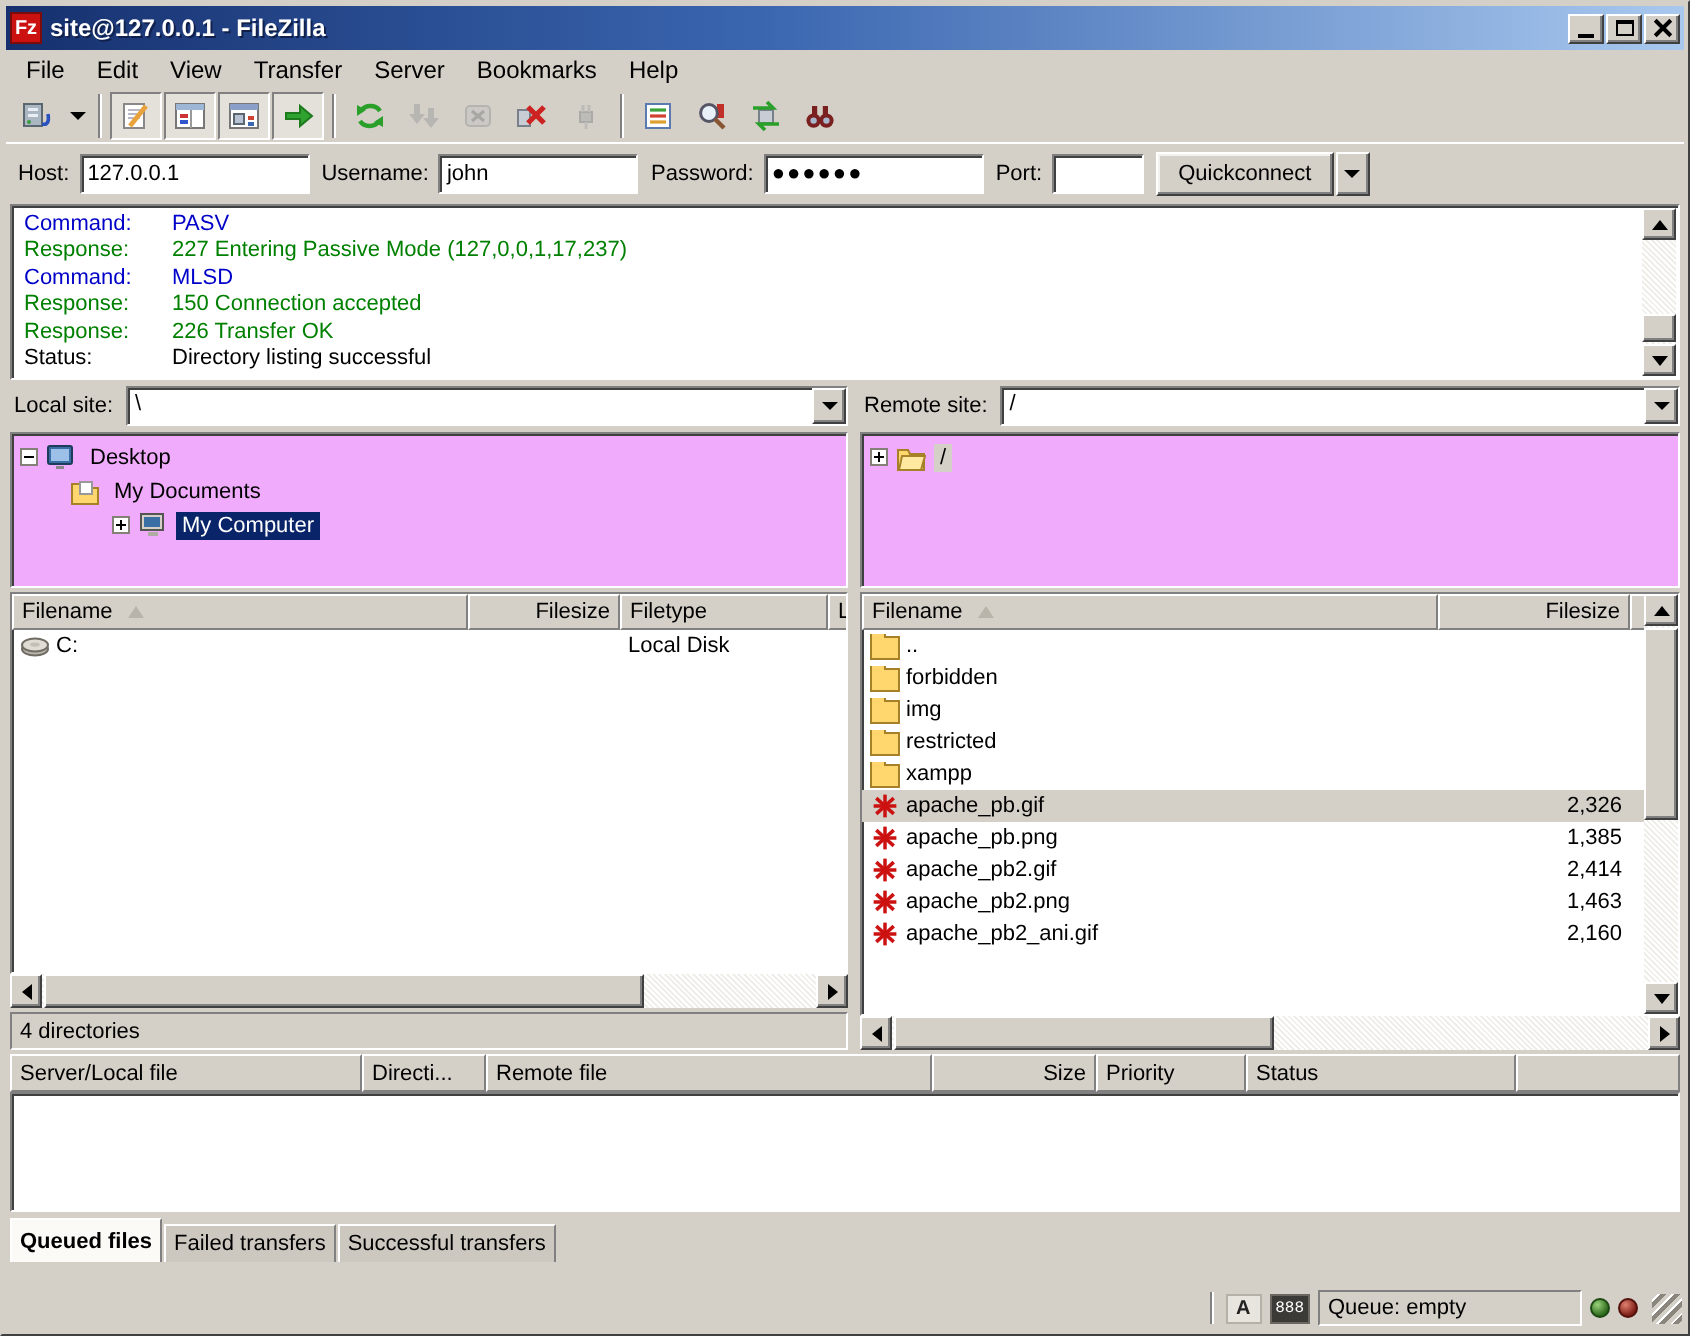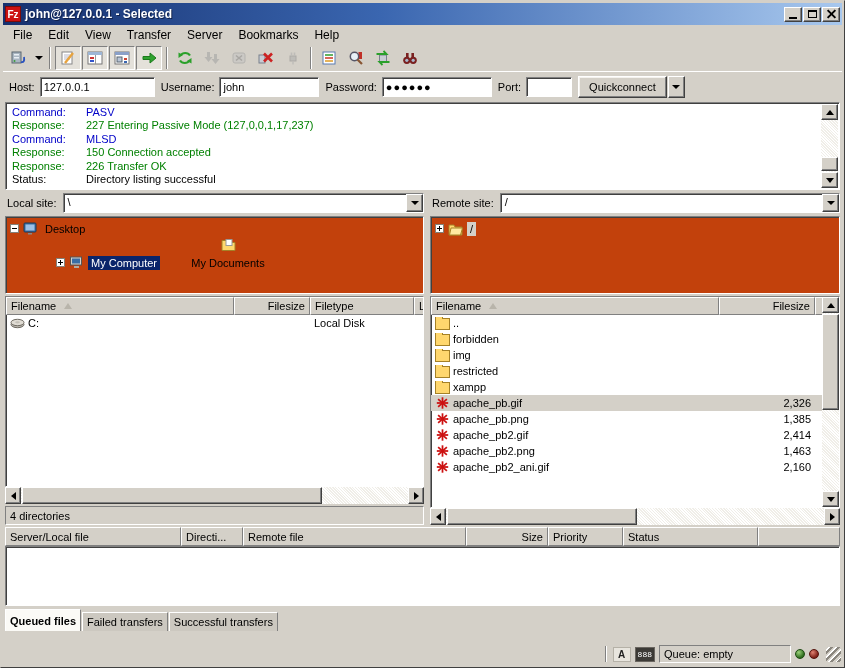--- a/index.html
+++ b/index.html
@@ -94,30 +94,30 @@
   .pane.remote{ flex:1; }
 
   .site-row{ height:22px; flex:0 0 22px; display:flex; align-items:center; font-size:11px; }
   .site-row .slabel{ padding:0 6px 0 2px; white-space:nowrap; }
   .combo{ flex:1; height:20px; display:flex; background:#fff; border:1px solid;
     border-color:#808080 #ffffff #ffffff #808080; box-shadow:inset 1px 1px 0 #404040; }
   .combo .ctext{ flex:1; font-size:11px; padding:2px 0 0 4px; }
   .combo .cbtn{ width:17px; background:#d4d0c8; border:1px solid; border-color:#ffffff #404040 #404040 #ffffff;
     box-shadow:inset -1px -1px 0 #808080; display:flex; align-items:center; justify-content:center; }
 
-  .treebox{ height:78px; flex:0 0 78px; margin-top:2px; background:#c2410c; overflow:hidden;
+  .treebox{ height:78px; flex:0 0 78px; margin-top:2px; background:#f0abfc; overflow:hidden;
     border:1px solid; border-color:#808080 #ffffff #ffffff #808080; box-shadow:inset 1px 1px 0 #404040; padding:3px 2px 2px 4px; }
   .tree-row{ height:17px; display:flex; align-items:center; font-size:11px; gap:4px; }
   .expander{ width:9px; height:9px; flex:0 0 9px; background:#fff; border:1px solid #848078; position:relative; }
   .expander::before{ content:""; position:absolute; left:1px; right:1px; top:3px; height:1px; background:#000; }
   .expander.plus::after{ content:""; position:absolute; top:1px; bottom:1px; left:3px; width:1px; background:#000; }
   .tree-label{ padding:1px 3px; white-space:nowrap; }
   .tree-label.sel-active{ background:#0a246a; color:#fff; }
   .tree-label.sel-inactive{ background:#d4d0c8; color:#000; }
-  .indent1{ margin-left:14px;padding-left:32px; } .indent2{ margin-left:25px;flex-direction:column; }
+  .indent1{ margin-left:14px;padding-left:32px; } .indent2{ margin-left:25px; }
 
   .listbox{ flex:1; margin-top:2px; background:#fff; position:relative; display:flex; flex-direction:column;
     border:1px solid; border-color:#808080 #ffffff #ffffff #808080; box-shadow:inset 1px 1px 0 #404040; overflow:hidden; }
   .lheader{ height:18px; flex:0 0 18px; display:flex; background:#d4d0c8; }
   .hcell{ border:1px solid; border-color:#ffffff #808080 #808080 #ffffff; background:#d4d0c8;
     font-size:11px; display:flex; align-items:center; padding:0 4px; white-space:nowrap; overflow:hidden; }
   .hcell.num{ justify-content:flex-end; }
   .sort-asc{ width:0; height:0; margin-left:8px; border-left:4px solid transparent; border-right:4px solid transparent;
     border-bottom:6px solid #b8b4aa; }
   .lrows{ flex:1; overflow:hidden; }
@@ -172,21 +172,21 @@
   .grip{ width:15px; height:15px; margin-left:3px;
     background:repeating-linear-gradient(135deg, transparent 0 2px, #ffffff 2px 3px, #8a867e 3px 5px); }
 </style>
 </head>
 <body>
 
 <div class="window">
 
   <div class="titlebar">
     <span class="app-icon">Fz</span>
-    <span class="title-text">john@127.0.0.1 - Selected</span>
+    <span class="title-text">site@127.0.0.1 - FileZilla</span>
     <span class="win-buttons" style="display:flex">
       <span class="winbtn">
           <span class="glyph-min"></span>
         </span>
       <span class="winbtn">
           <span class="glyph-max"></span>
         </span>
       <span class="winbtn">
           <span class="glyph-close"></span>
         </span>

